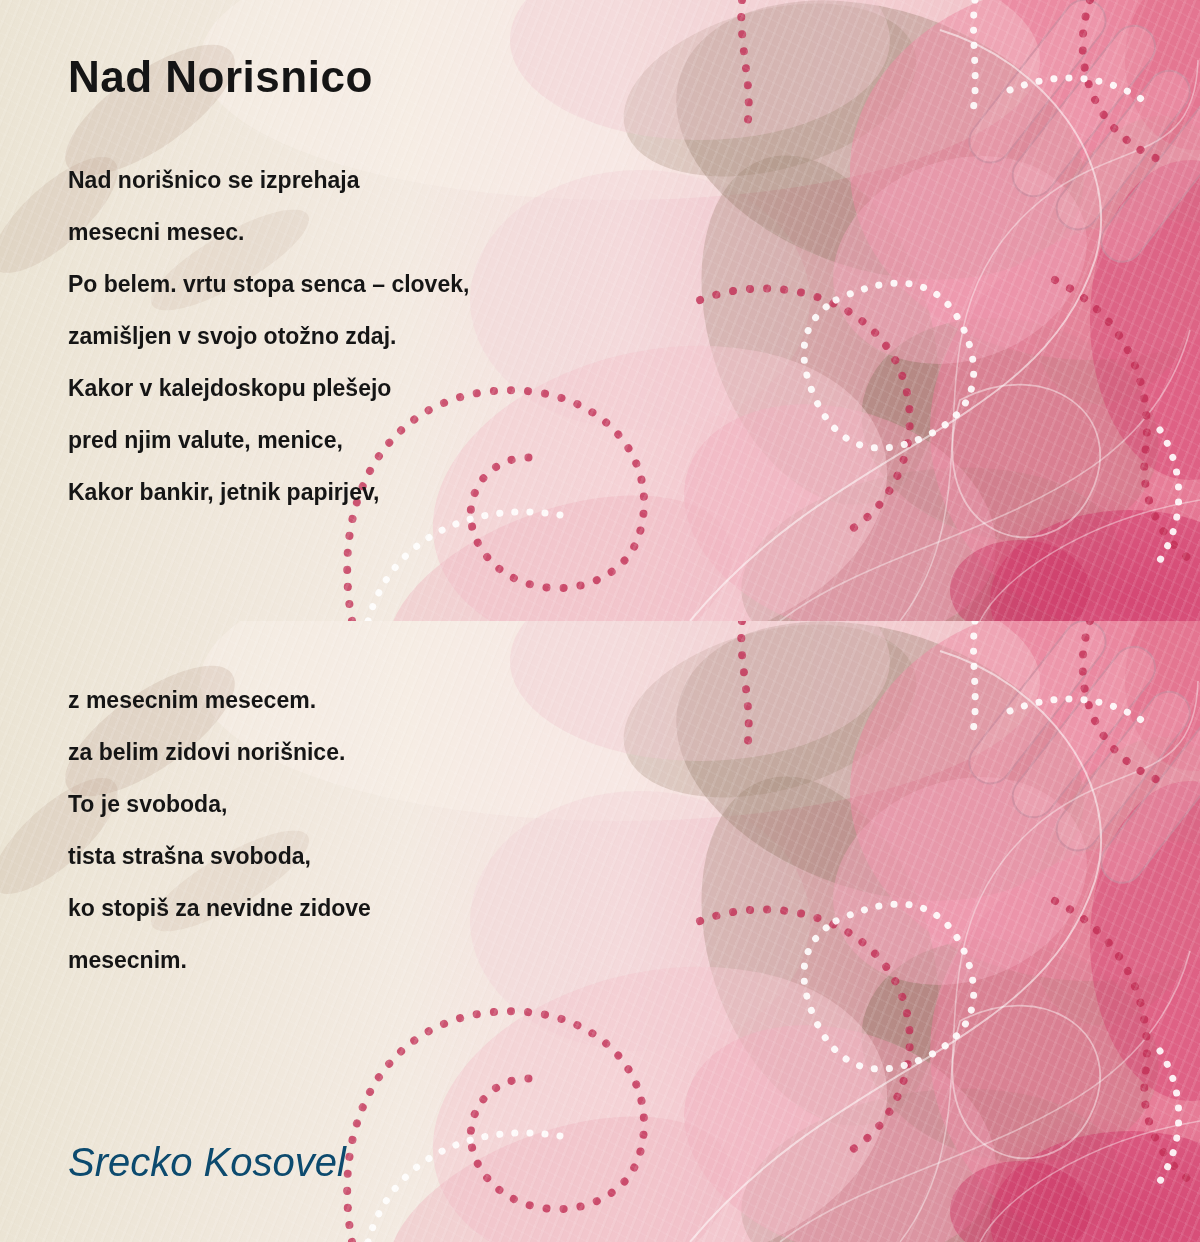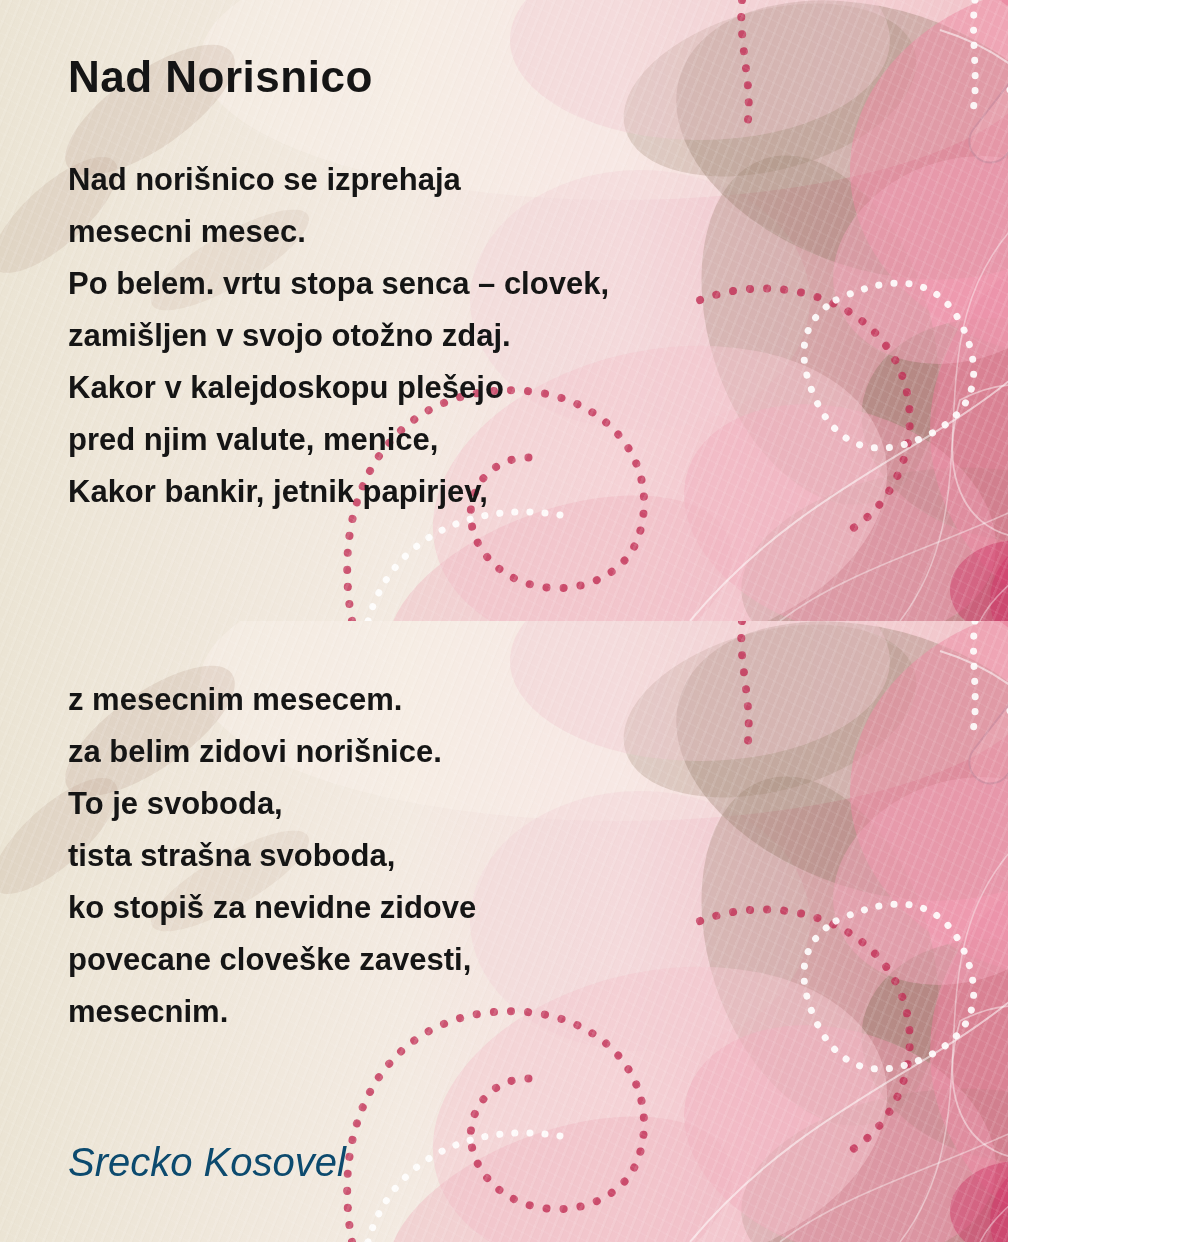--- a/index.html
+++ b/index.html
@@ -1,18 +1,18 @@
 <!DOCTYPE html>
 <html><head>
 <meta charset="utf-8">
 <style>
   html,body{margin:0;padding:0;}
   .page{
     position:relative;
-    width:1008px;height:1242px;
+    width:1200px;height:1242px;
     overflow:hidden;
     background:#ede6d7;
     font-family:"Liberation Sans", sans-serif;
   }
   .bg-tile{position:absolute;left:0;width:1200px;height:621px;display:block;}
   #tile-top{top:0;}
   #tile-bottom{top:621px;}
   .texture{
     position:absolute;inset:0;
     background:
@@ -28,21 +28,21 @@
   .poem-title{
     position:absolute;left:68px;top:52px;
     font-size:44px;font-weight:bold;letter-spacing:0.5px;
     white-space:nowrap;
   }
   .stanza{position:absolute;left:68px;}
   #stanza-1{top:154px;}
   #stanza-2{top:674px;}
   .poem-line{
     height:52px;line-height:52px;
-    font-size:31px;font-weight:bold;
+    font-size:23px;font-weight:bold;
     white-space:nowrap;
   }
   .poem-author{
     position:absolute;left:68px;top:1140px;
     font-size:40px;font-style:italic;font-weight:400;
     color:#0c4a6e;white-space:nowrap;
   }
 </style>
 </head>
 <body>
@@ -149,20 +149,19 @@
       <div class="poem-line">pred njim valute, menice,</div>
       <div class="poem-line">Kakor bankir, jetnik papirjev,</div>
     </div>
 
     <div class="stanza" id="stanza-2">
       <div class="poem-line">z mesecnim mesecem.</div>
       <div class="poem-line">za belim zidovi norišnice.</div>
       <div class="poem-line">To je svoboda,</div>
       <div class="poem-line">tista strašna svoboda,</div>
       <div class="poem-line">ko stopiš za nevidne zidove</div>
-      <div class="poem-line">povecane cloveške zavesti,</div>
       <div class="poem-line">mesecnim.</div>
     </div>
 
     <div class="poem-author">Srecko Kosovel</div>
   </div>
 
 </div>
 
 </body></html>

